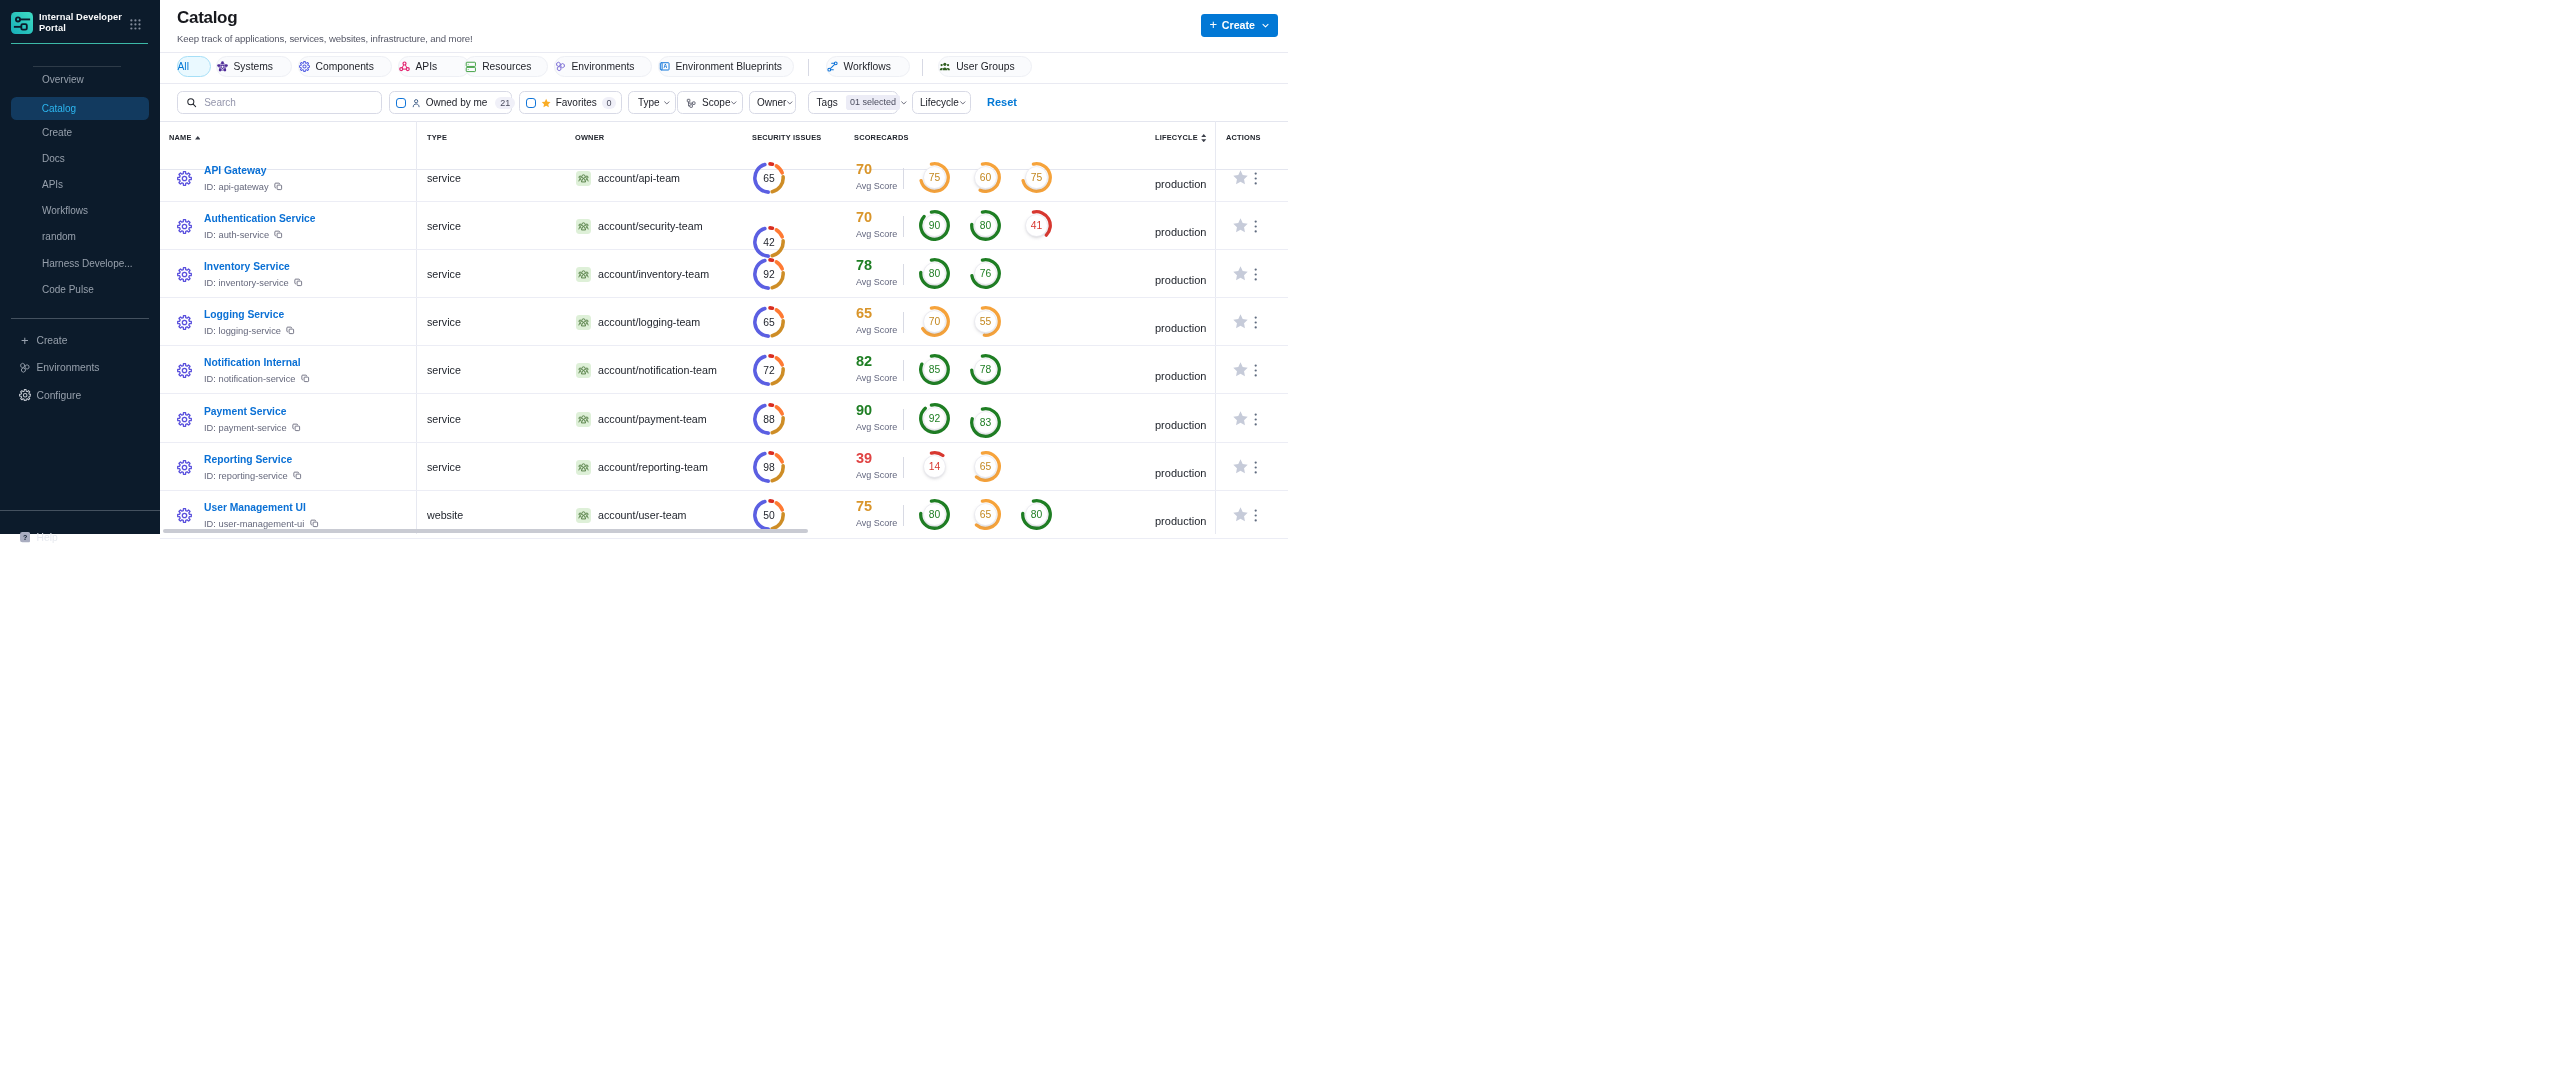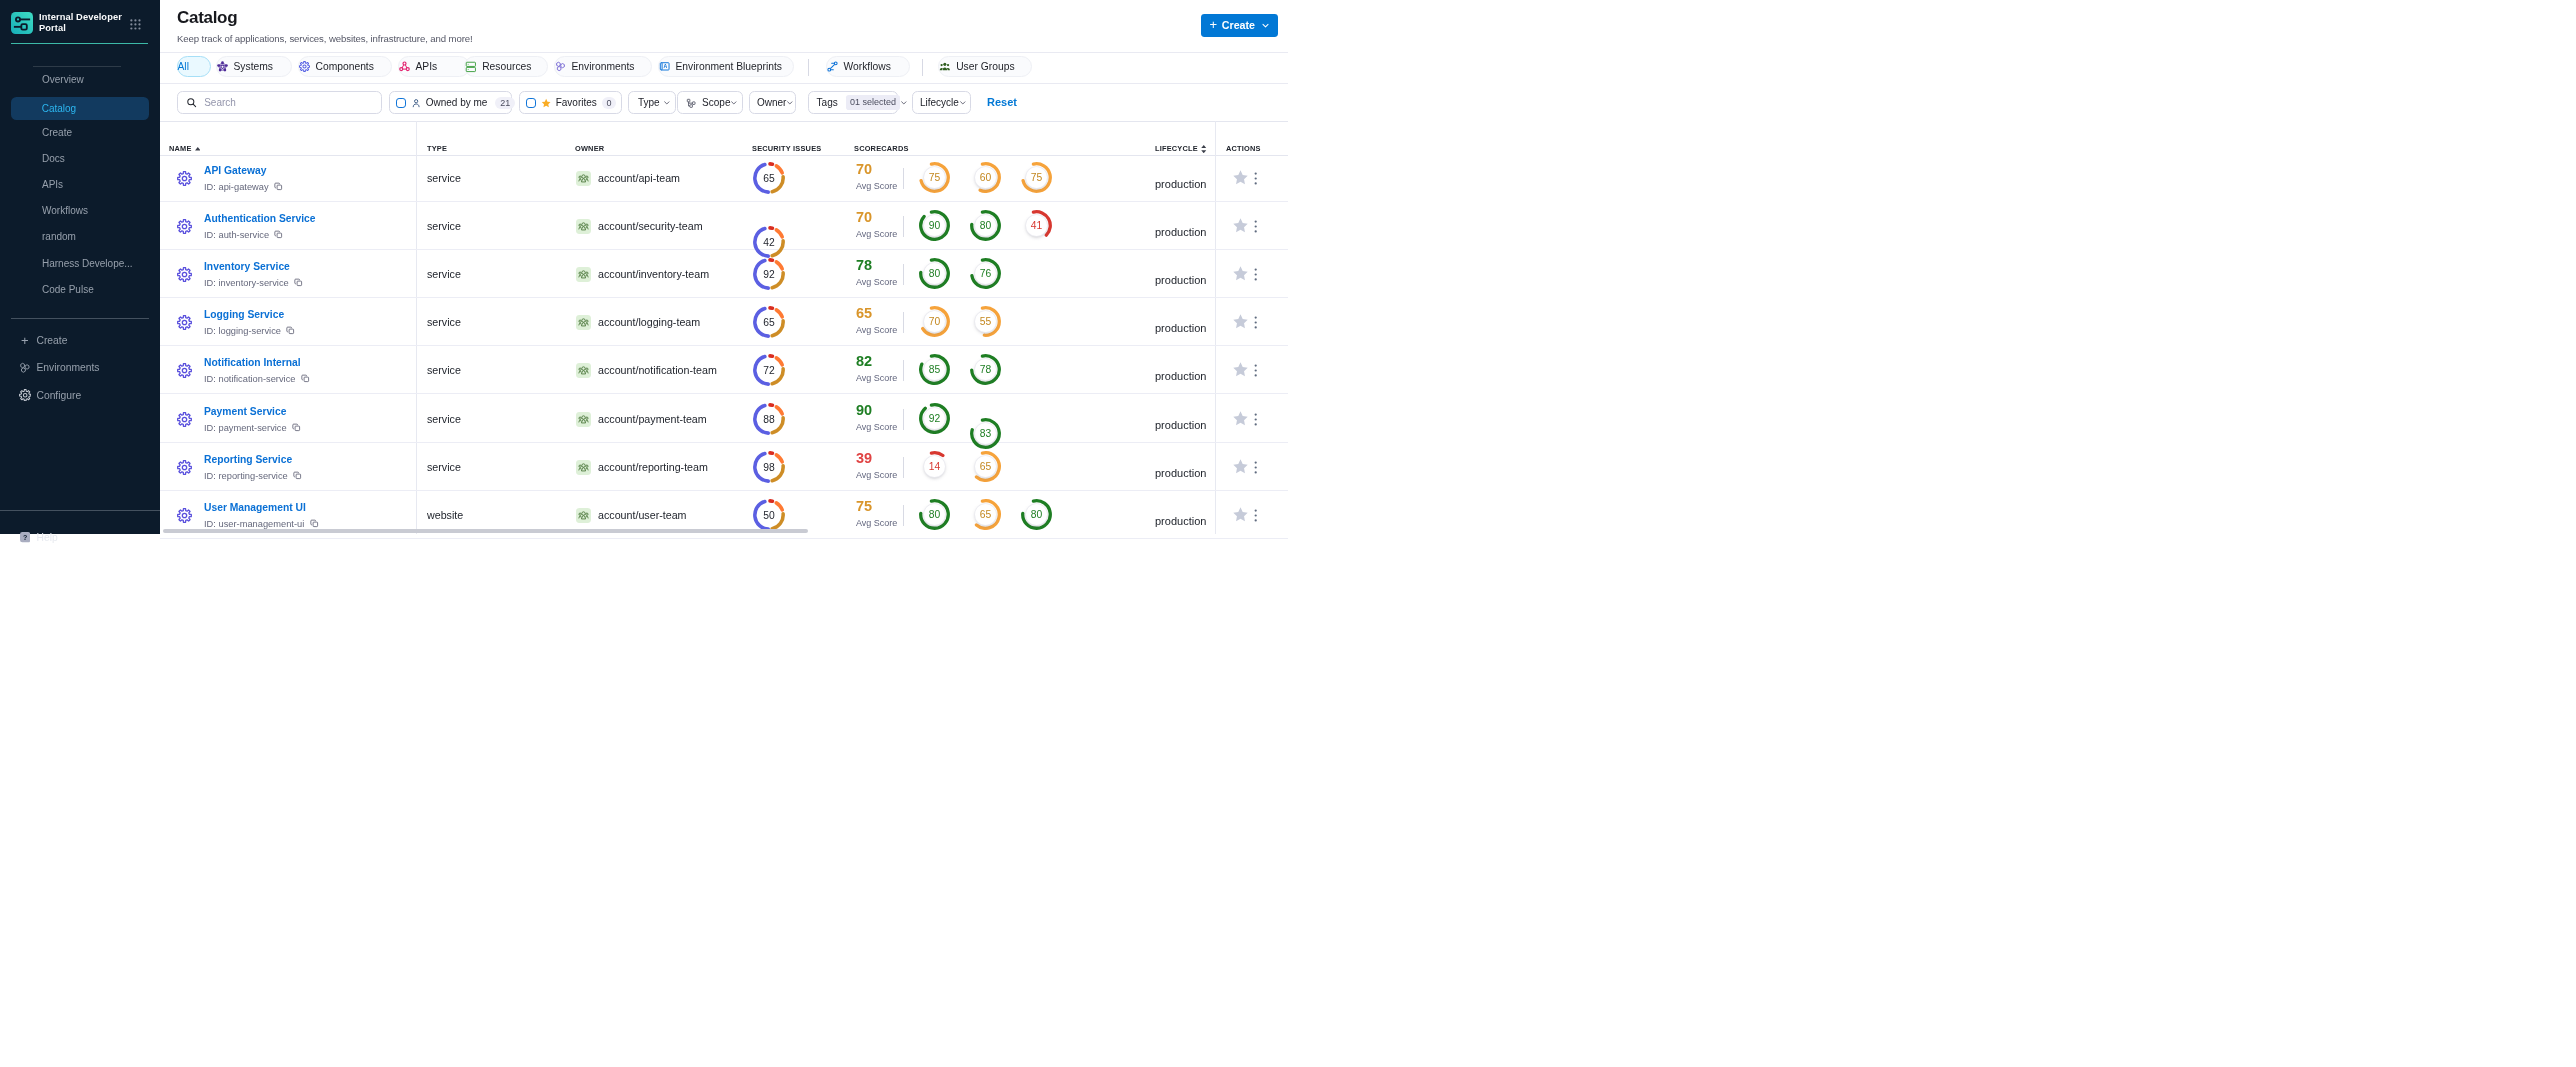--- a/index.html
+++ b/index.html
@@ -17,21 +17,21 @@
 .chips{position:absolute;left:0;top:0;width:1128px}
 .chip{position:absolute;top:56px;height:21.4px;border-radius:11px;background:#FAFBFD;border:0.7px solid #EEF0F5;display:flex;align-items:center;justify-content:flex-start;font-size:10.3px;color:#1E2027;gap:5.5px}
 .chip.active{background:#EAF9FF;border-color:#A6DFF7;color:#0278D5}
 .cic{display:flex}
 .vsep{position:absolute;top:59px;width:0.7px;height:17px;background:#D7D9E4}
 .fbox{position:absolute;top:91px;height:23.4px;border:0.7px solid #D8DAE6;border-radius:5.5px;background:#fff;display:flex;align-items:center;font-size:10px;color:#22242C;white-space:nowrap}
 .cb{flex:none;width:10.3px;height:10.3px;border:1.2px solid #0B72D8;border-radius:3.1px;margin-left:5.5px;background:#fff}
 .badge{background:#F0F0F8;border-radius:6.2px;height:12.4px;padding:0 4.8px;line-height:12.4px;font-size:9px;color:#4C4E5F}
 .car{margin-left:auto;margin-right:4.1px;display:flex}
 .tagpill{background:#ECECF6;border-radius:2.8px;height:14.5px;line-height:14.5px;padding:0 4.1px;margin-left:4.1px;font-size:9px;color:#4C4E5F;white-space:nowrap}
-.thead{position:absolute;left:0;top:132px;width:1128px;height:24px;border-bottom:0.7px solid #E4E6EF}
+.thead{position:absolute;left:0;top:121px;width:1128px;height:49px;border-bottom:0.7px solid #E4E6EF}
 .th{position:absolute;top:12.4px;font-size:7.4px;font-weight:bold;color:#22262E;letter-spacing:0.2px;display:flex;align-items:center}
 .vline{position:absolute;top:121px;width:0.7px;height:413px;background:#E7E9F1}
 .row{position:absolute;left:0;width:1128px;height:48px;border-bottom:0.7px solid #ECEDF5}
 .rname{position:absolute;left:44px;top:10.7px;font-size:10.3px;font-weight:bold;color:#0A70D5}
 .rid{position:absolute;left:44px;top:28px;font-size:9.3px;color:#65687C}
 .rtype{position:absolute;left:267px;top:18px;font-size:10.7px;color:#22262E}
 .ownico{position:absolute;left:416px;top:16.5px;width:15px;height:15px;background:#DEF0D8;border-radius:3.4px;display:flex;align-items:center;justify-content:center}
 .rowner{position:absolute;left:438px;top:18px;font-size:10.7px;color:#22262E}
 .donut{position:relative;width:32px;height:32px}
 .donut span{position:absolute;left:0;top:0;width:32px;height:32px;display:flex;align-items:center;justify-content:center;font-size:10.3px;color:#1D2029}
@@ -664,21 +664,21 @@
       </div>
 <div class="avgn" style="color:#1E7E23">90</div>
 <div class="avgl">Avg Score</div>
 <div style="position:absolute;left:743px;top:13.8px;width:0.7px;height:21.4px;background:#D8DAE4"></div>
 <div style="position:absolute;left:759px;top:8.3px">
         <div class="ring"><svg width="31" height="31" viewBox="0 0 45 45">
 <path d="M 18.00 3.01 A 20.0 20.0 0 1 1 9.17 7.59" stroke="#1E7E23" stroke-width="4.8" stroke-linecap="round" fill="none"></path>
           </svg>
 <div class="ring-in" style="color:#1E7E23">92</div></div>
       </div>
-      <div style="position:absolute;left:810px;top:23px">
+      <div style="position:absolute;left:810px;top:12px">
         <div class="ring"><svg width="31" height="31" viewBox="0 0 45 45">
 <path d="M 18.00 3.01 A 20.0 20.0 0 1 1 3.26 17.05" stroke="#1E7E23" stroke-width="4.8" stroke-linecap="round" fill="none"></path>
           </svg>
 <div class="ring-in" style="color:#1E7E23">83</div></div>
       </div>
 <div class="rlife">production</div>
 <div style="position:absolute;left:1072px;top:15px"><svg width="17" height="17" viewBox="0 0 24 24" fill="#C6CBD9">
 <path d="M12 1.8 l3.1 6.7 7.1.9 -5.2 5 1.3 7.2 -6.3-3.6 -6.3 3.6 1.3-7.2 -5.2-5 7.1-.9 z"></path>
 </svg></div>
 <div style="position:absolute;left:1094px;top:18px"><svg width="3.4" height="13" viewBox="0 0 5 19" fill="#5F6B7F">

